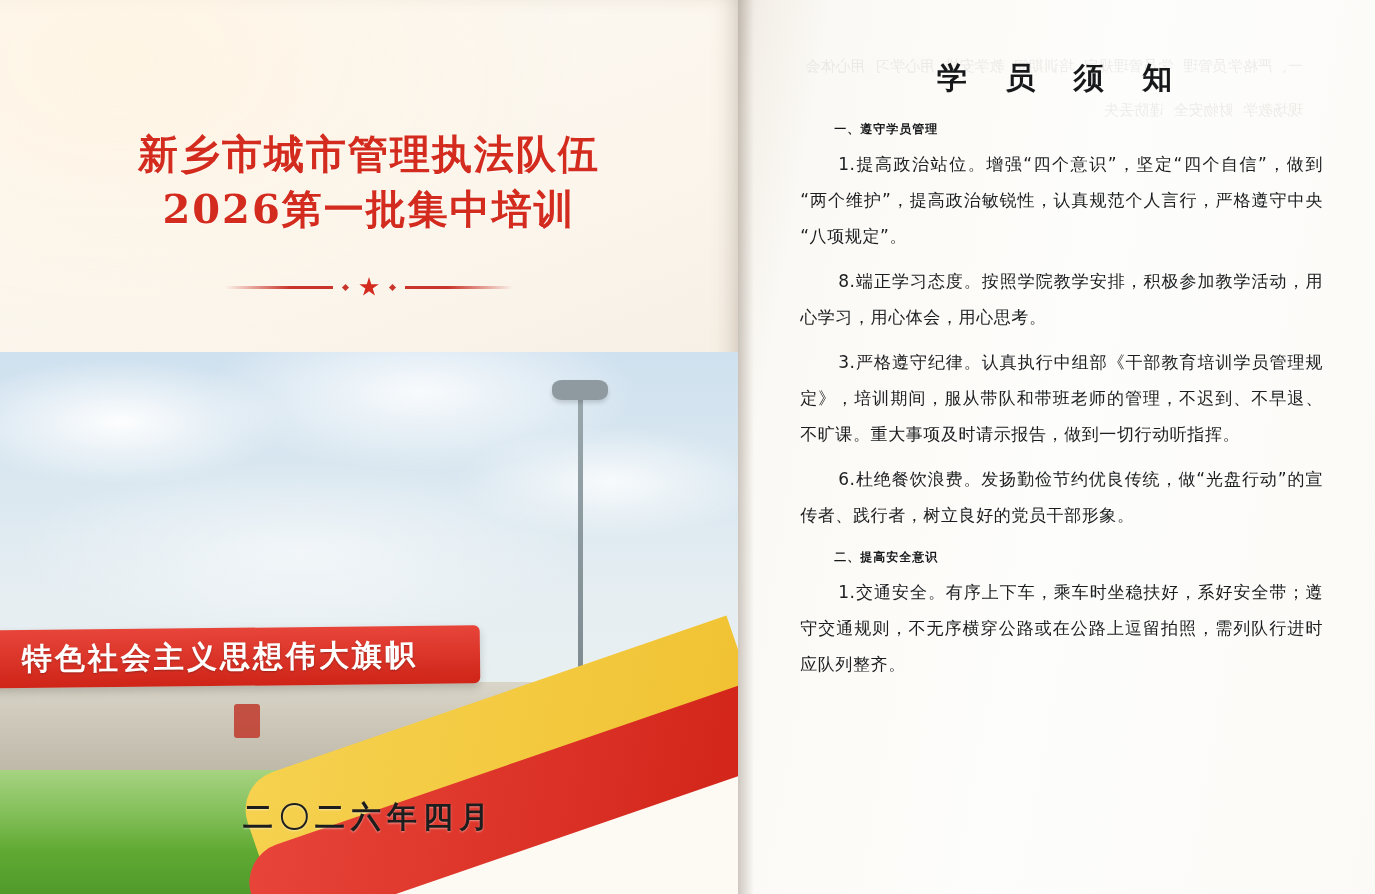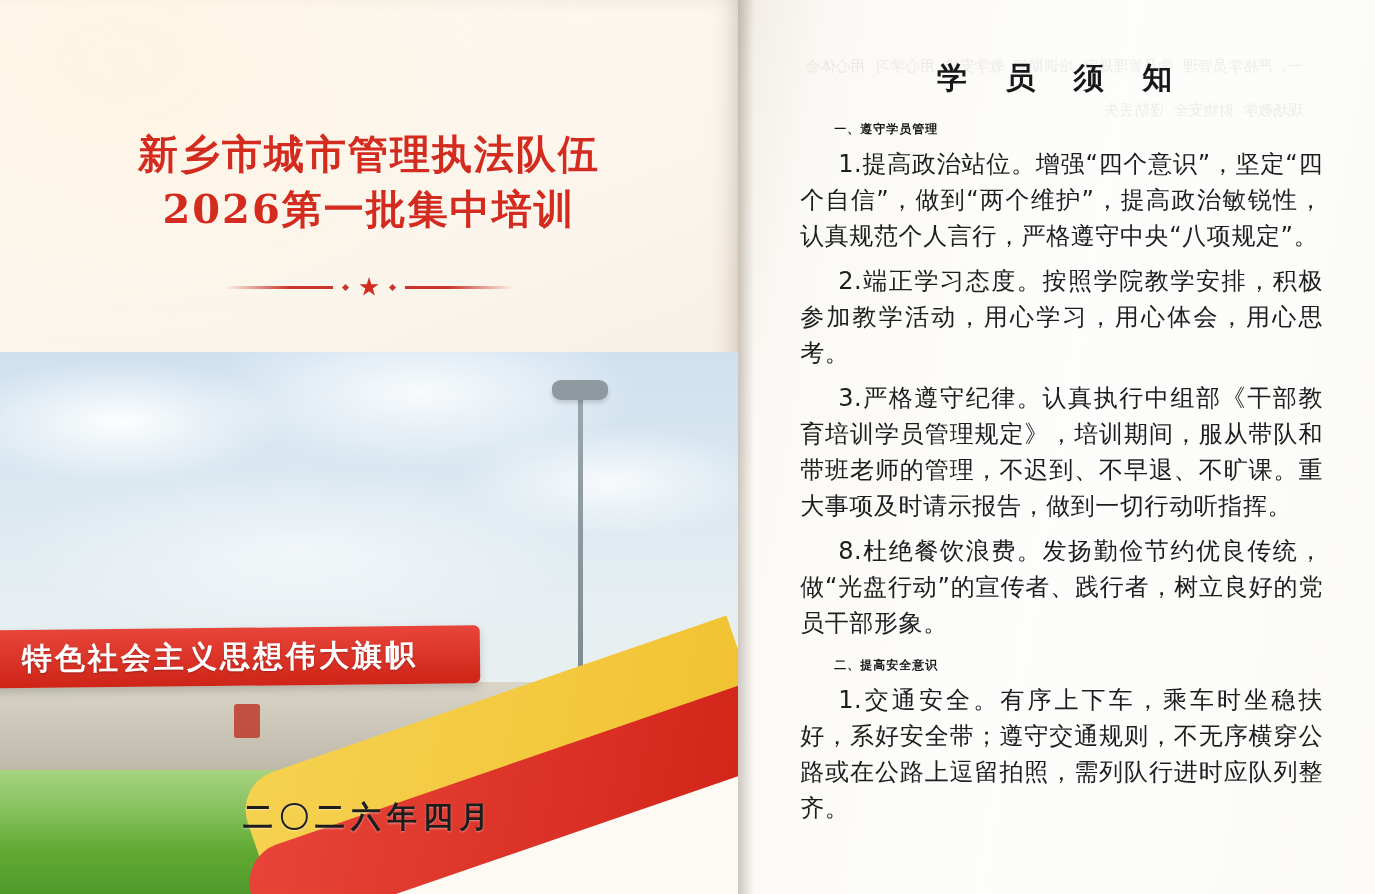--- a/index.html
+++ b/index.html
@@ -197,21 +197,21 @@
     font-family:"DejaVu Serif",serif;
     font-weight:bold;
     font-size:12px;
     color:#16181a;
     margin:16px 0 8px 0;
     text-indent:34px;
     letter-spacing:1px;
   }
   .para{
     font-family:"DejaVu Sans",sans-serif;
-    font-size:24px;
+    font-size:17px;
     line-height:36px;
     color:#1b1d1f;
     text-indent:38px;
     margin:0 0 9px 0;
     text-align:justify;
     letter-spacing:.6px;
   }
 </style>
 </head>
 <body>
@@ -258,23 +258,23 @@
   <div class="sheet">
     <div class="sheet-gutter"></div>
     <div class="bleed">一、严格学员管理  学员管理规定  培训期间  教学安排  用心学习  用心体会  现场教学  财物安全  谨防丢失</div>
 
     <div class="sheet-inner">
       <div class="doc-title">学 员 须 知</div>
 
       <div>
         <div class="sec-head">一、遵守学员管理</div>
         <p class="para">1.提高政治站位。增强“四个意识”，坚定“四个自信”，做到“两个维护”，提高政治敏锐性，认真规范个人言行，严格遵守中央“八项规定”。</p>
-        <p class="para">2.端正学习态度。按照学院教学安排，积极参加教学活动，用心学习，用心体会，用心思考。</p>
+        <p class="para">8.端正学习态度。按照学院教学安排，积极参加教学活动，用心学习，用心体会，用心思考。</p>
         <p class="para">3.严格遵守纪律。认真执行中组部《干部教育培训学员管理规定》，培训期间，服从带队和带班老师的管理，不迟到、不早退、不旷课。重大事项及时请示报告，做到一切行动听指挥。</p>
-        <p class="para">8.杜绝餐饮浪费。发扬勤俭节约优良传统，做“光盘行动”的宣传者、践行者，树立良好的党员干部形象。</p>
+        <p class="para">6.杜绝餐饮浪费。发扬勤俭节约优良传统，做“光盘行动”的宣传者、践行者，树立良好的党员干部形象。</p>
       </div>
 
       <div>
         <div class="sec-head">二、提高安全意识</div>
         <p class="para">1.交通安全。有序上下车，乘车时坐稳扶好，系好安全带；遵守交通规则，不无序横穿公路或在公路上逗留拍照，需列队行进时应队列整齐。</p>
       </div>
     </div>
   </div>
 
 </div>

